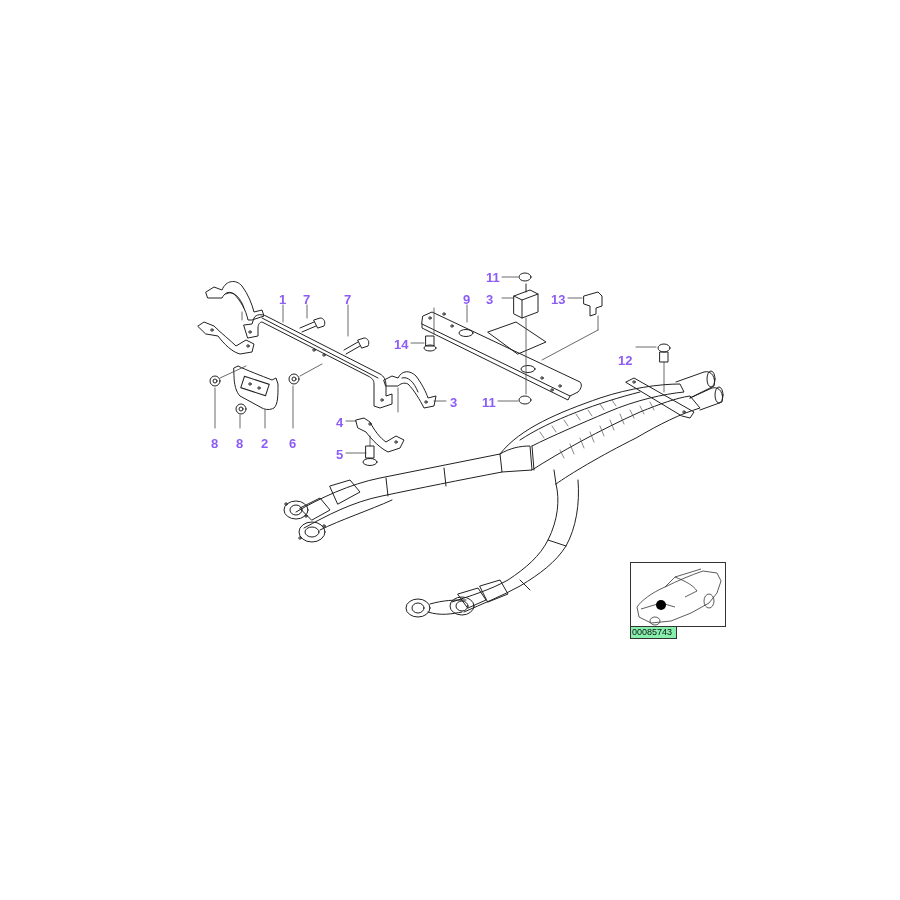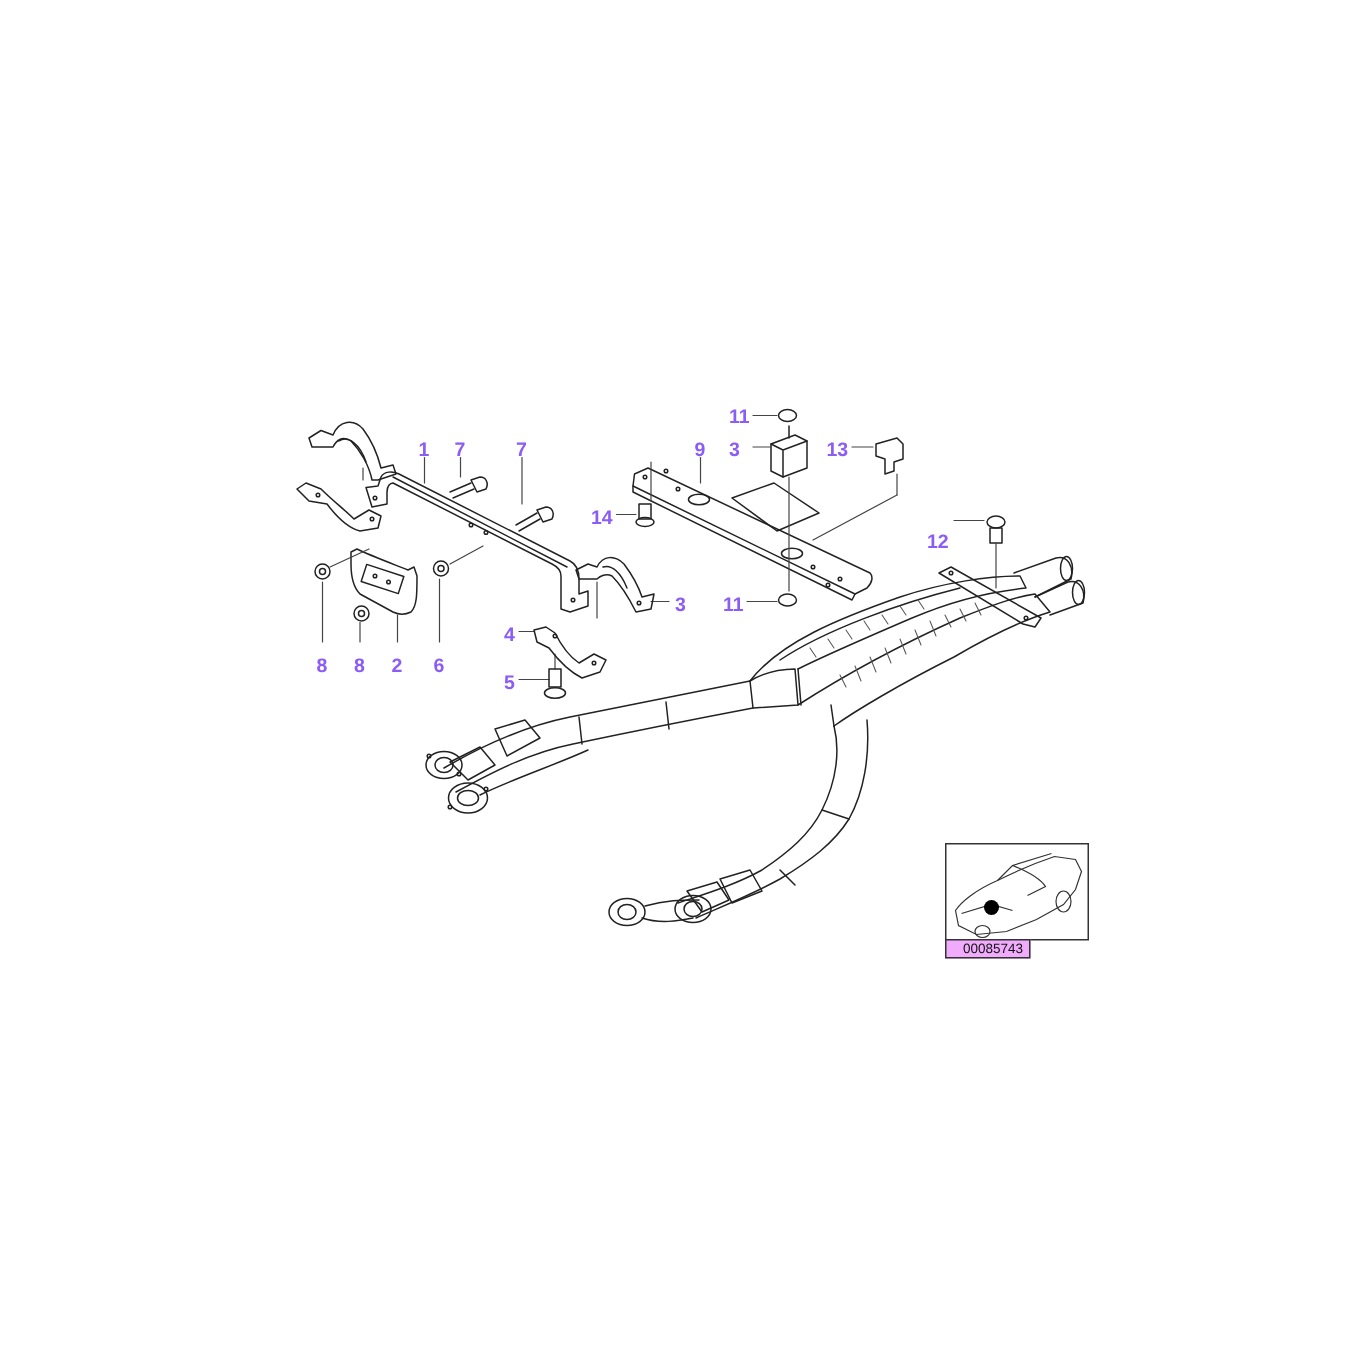--- a/index.html
+++ b/index.html
@@ -4,22 +4,22 @@
 <style>
   html, body { margin: 0; padding: 0; background: #ffffff; }
   body { width: 900px; height: 900px; position: relative; overflow: hidden;
          font-family: "Liberation Sans", sans-serif; }
   #diagram { position: absolute; left: 0; top: 0; width: 900px; height: 900px; }
   .lbl { position: absolute; font-weight: bold; font-size: 13px; color: #8b5cf6;
          font-family: "Liberation Sans", sans-serif; line-height: 1; }
   .inset { position: absolute; left: 630px; top: 562px; width: 94px; height: 63px;
            border: 1px solid #333; background: #fff; }
   .inset-id { position: absolute; left: 630px; top: 626px; width: 44px; height: 11px;
-              border: 1px solid #333; font-size: 9px; line-height: 11px; padding-left: 11px;
-              font-family: "Liberation Sans", sans-serif; color: #111; background:#f0abfc; }
+              border: 1px solid #333; font-size: 9px; line-height: 11px; padding-left: 1px;
+              font-family: "Liberation Sans", sans-serif; color: #111; background:#86efac; }
 </style>
 </head>
 <body>
 
 <svg id="diagram" viewBox="0 0 900 900" xmlns="http://www.w3.org/2000/svg">
   <g fill="none" stroke="#222" stroke-width="1" stroke-linejoin="round" stroke-linecap="round">
 
     <g>
       <path d="M206,292 L214,287 L222,290 C226,280 236,279 242,286 C248,294 252,304 254,312 L262,310 L264,316 L252,320 L248,320 C246,310 240,300 234,294 C228,290 224,294 222,298 L208,298 Z"></path>
       <path d="M226,294 C232,290 240,296 244,308"></path>

